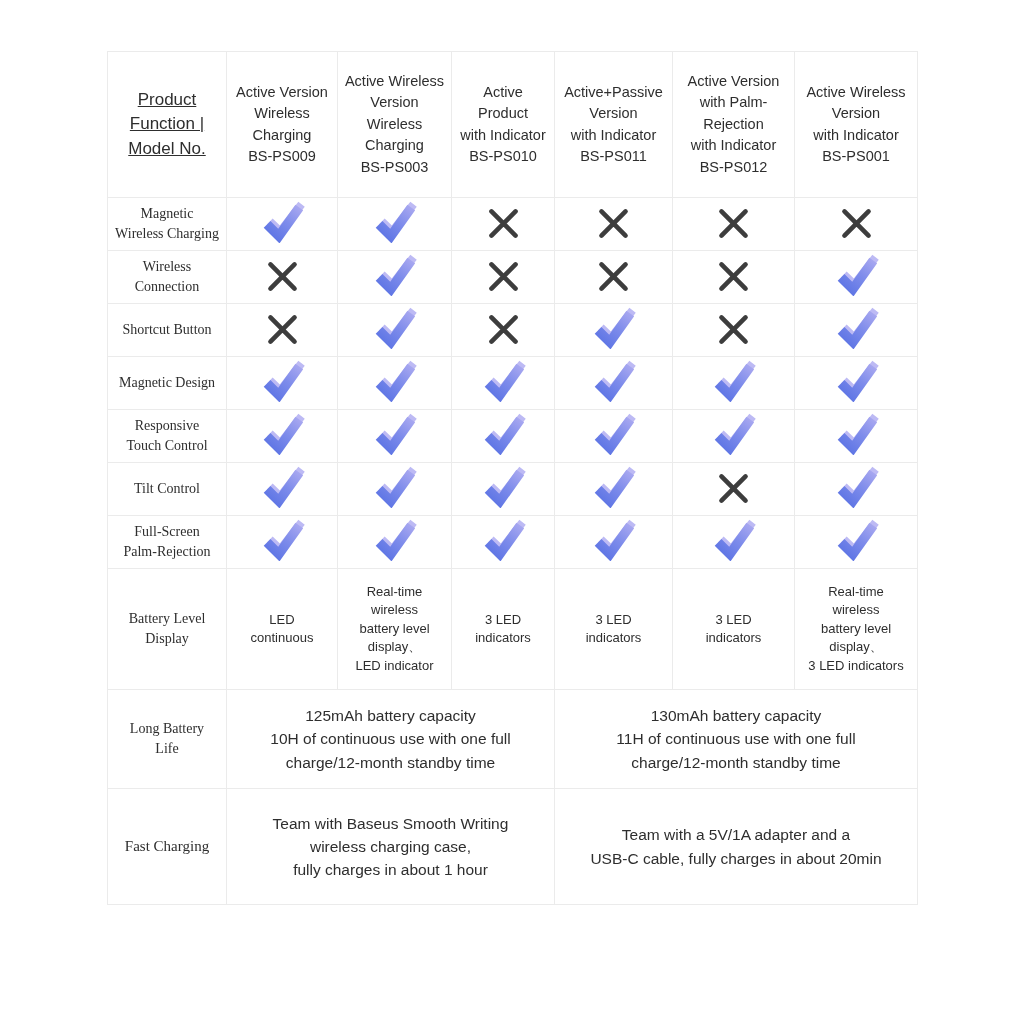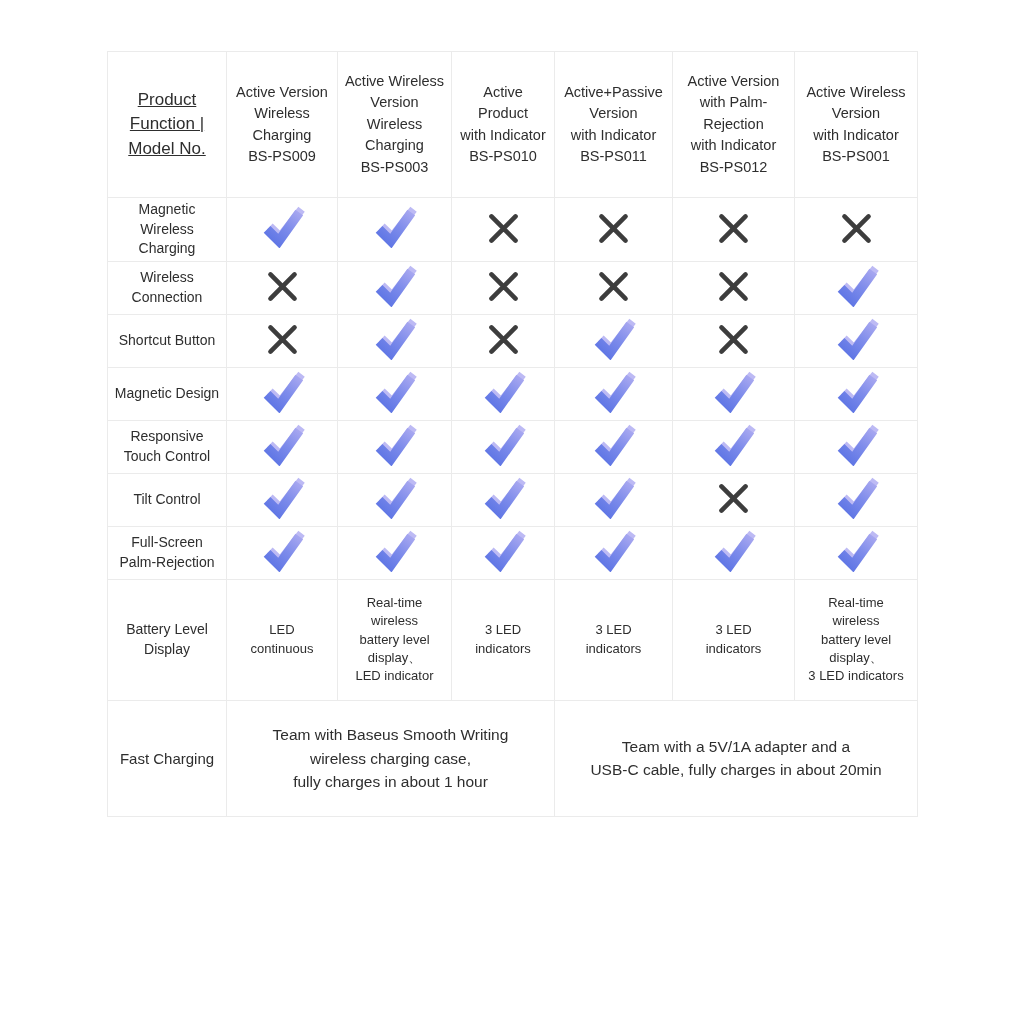--- a/index.html
+++ b/index.html
@@ -30,21 +30,21 @@
   
   tr.r-header  { height: 146px; }
   tr.r-feature { height: 53px; }
   tr.r-battery { height: 121px; }
   tr.r-long    { height: 99px; }
   tr.r-color   { height: 87px; }
   tr.r-fast    { height: 116px; }
 
   .corner-cell   { font-size: 17px; line-height: 1.45; color: #2b2b2b; text-decoration: underline; }
   .product-head  { font-size: 14.5px; line-height: 1.48; color: #2b2b2b; }
-  .feature-label { font-size: 14px;  line-height: 1.4; }
+  .feature-label { font-size: 14px;  line-height: 1.4; font-family: Liberation Serif, serif; }
   .text-cell     { font-size: 13px;  line-height: 1.42; }
   .big-cell      { font-size: 15.5px; line-height: 1.5; }
 
   .mark { display: inline-block; line-height: 0; }
   svg.check-svg { width: 49px; height: 42px; display: block; margin: 0 auto; }
   svg.cross-svg { width: 37px; height: 37px; display: block; margin: 2px auto 0; }
   .svg-defs { position: absolute; width: 0; height: 0; overflow: hidden; }
 </style>
 </head>
 <body>
@@ -303,20 +303,30 @@
 indicators</td>
       <td class="text-cell">3 LED
 indicators</td>
       <td class="text-cell">Real-time
 wireless
 battery level
 display、
 3 LED indicators</td>
     </tr>
 
+    <tr class="r-long">
+      <td class="feature-label">Long Battery
+Life</td>
+      <td class="big-cell" colspan="3">125mAh battery capacity
+10H of continuous use with one full
+charge/12-month standby time</td>
+      <td class="big-cell" colspan="3">130mAh battery capacity
+11H of continuous use with one full
+charge/12-month standby time</td>
+    </tr>
 
 
     <tr class="r-fast">
       <td class="feature-label" style="font-size:15px">Fast Charging</td>
       <td class="big-cell" colspan="3">Team with Baseus Smooth Writing
 wireless charging case,
 fully charges in about 1 hour</td>
       <td class="big-cell" colspan="3">Team with a 5V/1A adapter and a
 USB-C cable, fully charges in about 20min</td>
     </tr>

